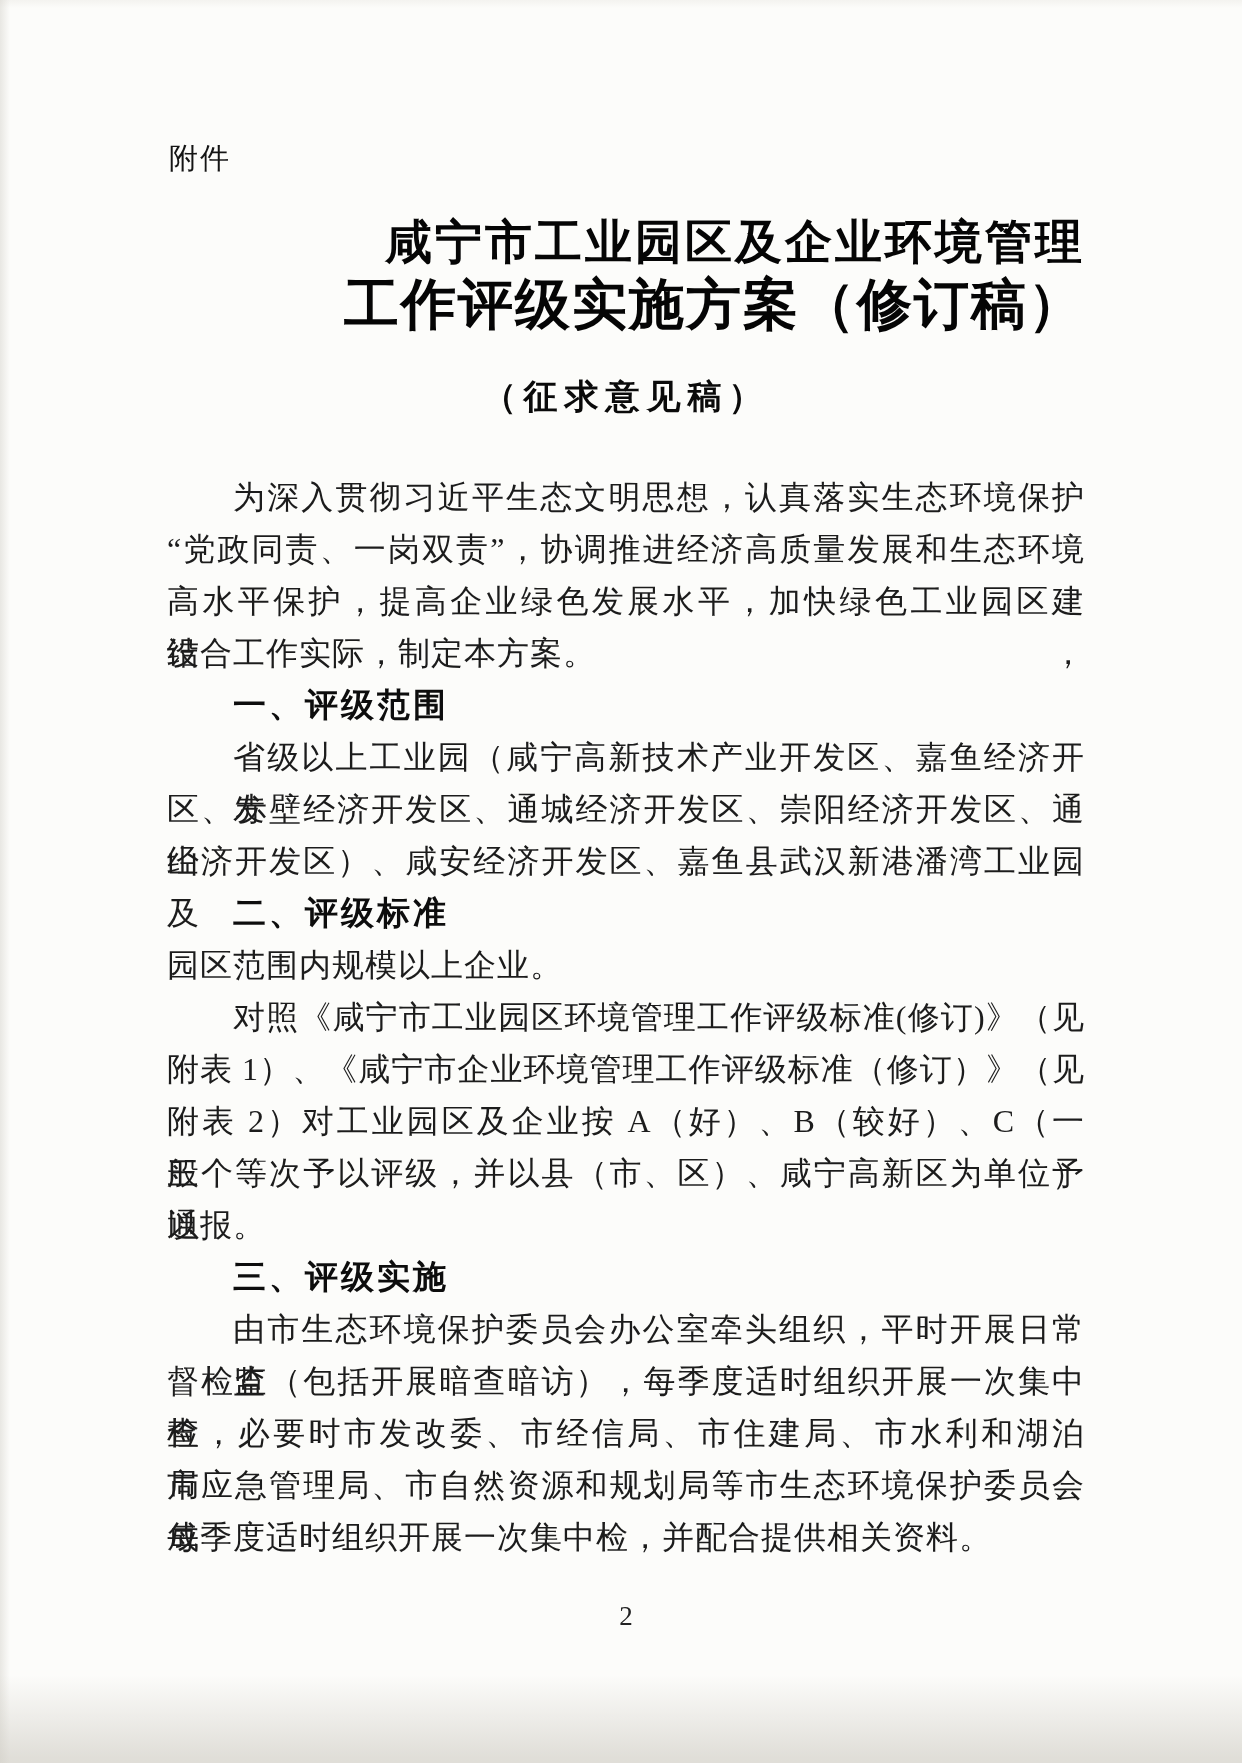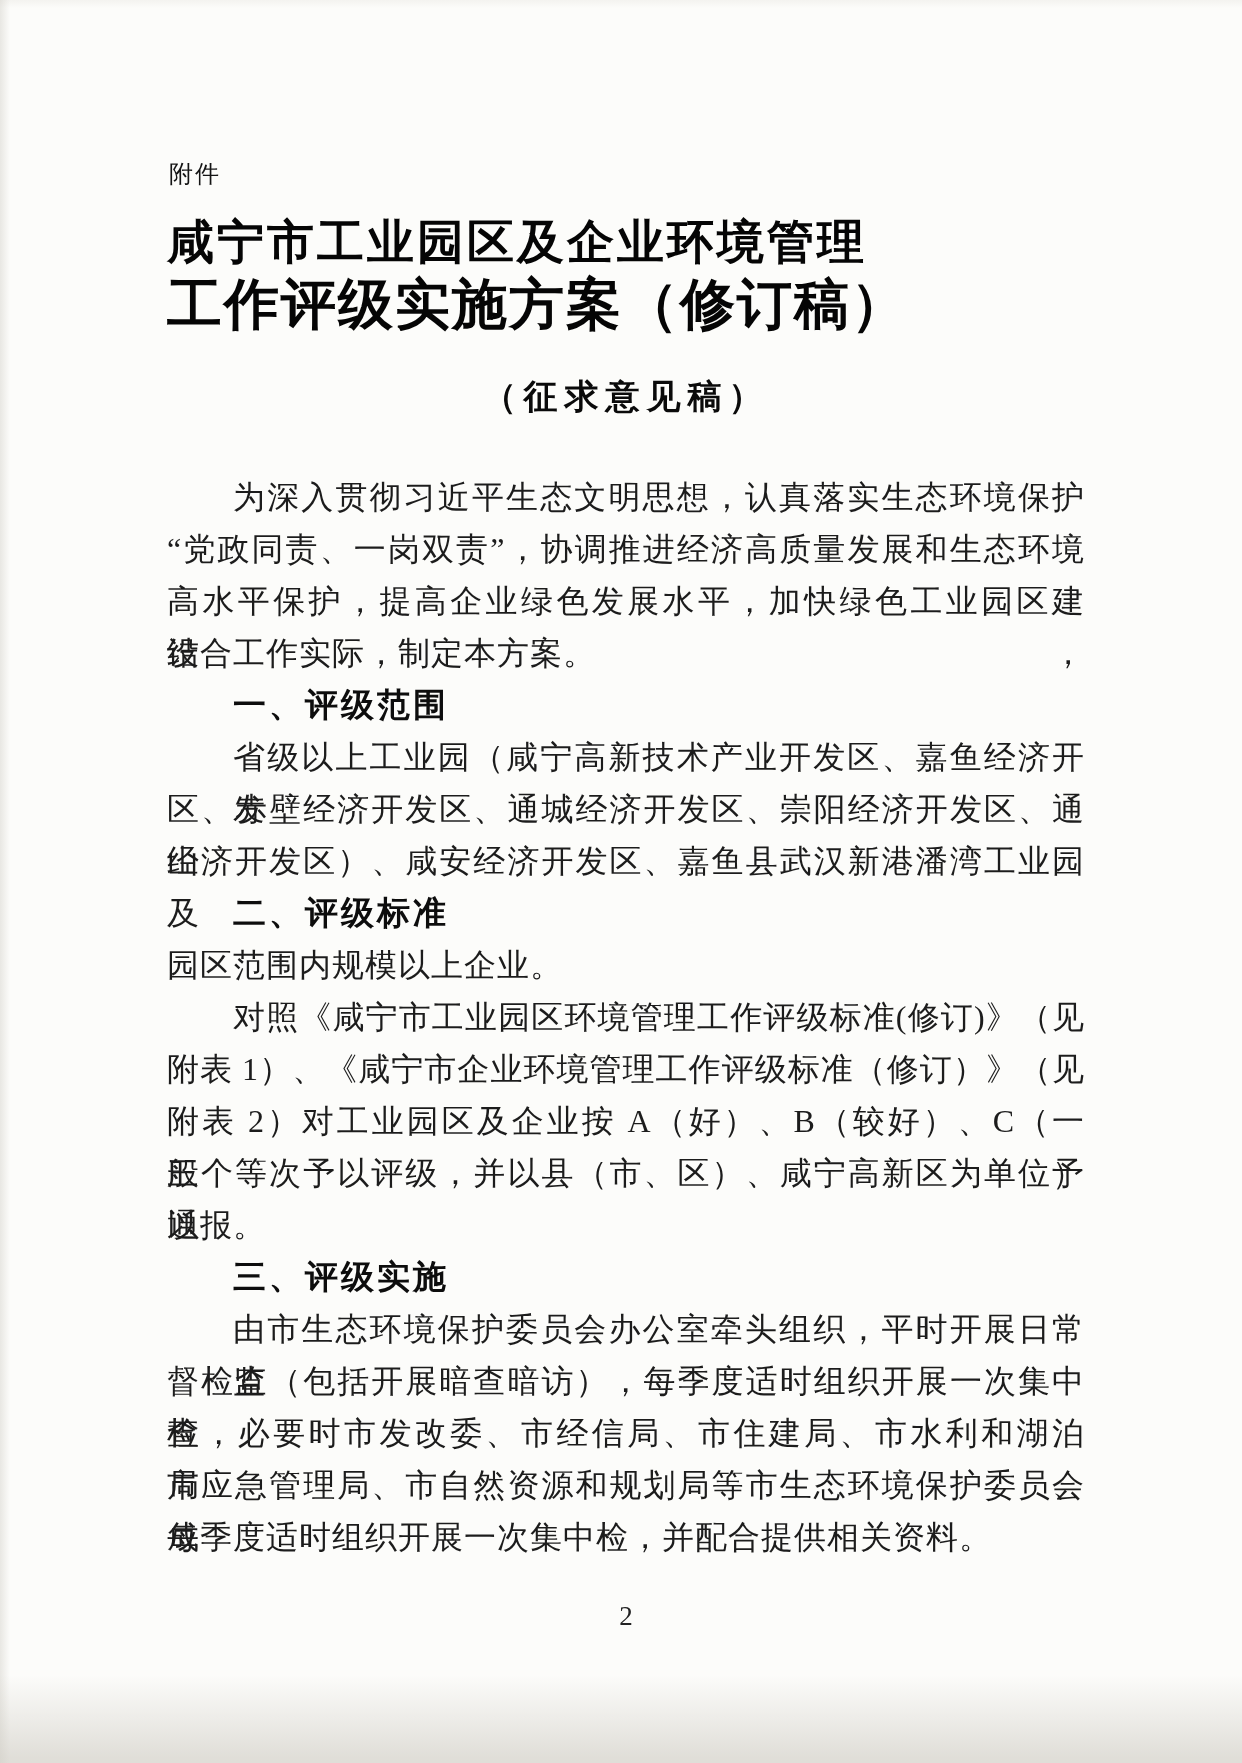--- a/index.html
+++ b/index.html
@@ -19,30 +19,30 @@
     color: #1e1e1e;
     font-family: "Liberation Serif", "DejaVu Serif", serif;
   }
   .content {
     position: absolute;
     left: 167px; top: 0;
     width: 918px;
   }
   .attachment {
     position: absolute;
-    left: 2px; top: 156px;
+    left: 2px; top: 140px;
     font-family: Liberation Sans, sans-serif;
-    font-size: 24px; line-height: 36px;
+    font-size: 29px; line-height: 36px;
     color: #141414;
     letter-spacing: 2px;
   }
   .title {
     position: absolute;
     left: 0; width: 100%;
-    text-align: left;
+    text-align: right;
     font-weight: bold;
     color: #050505;
     font-family: "Liberation Serif", "DejaVu Serif", serif;
   }
   .title1 { top: 214px; font-size: 47px; line-height: 56px; letter-spacing: 3px; }
   .title2 { top: 277px; font-size: 55px; line-height: 56px; letter-spacing: 2px; }
   .subtitle {
     position: absolute;
     left: 0; top: 341px; width: 100%;
     text-align: center;

